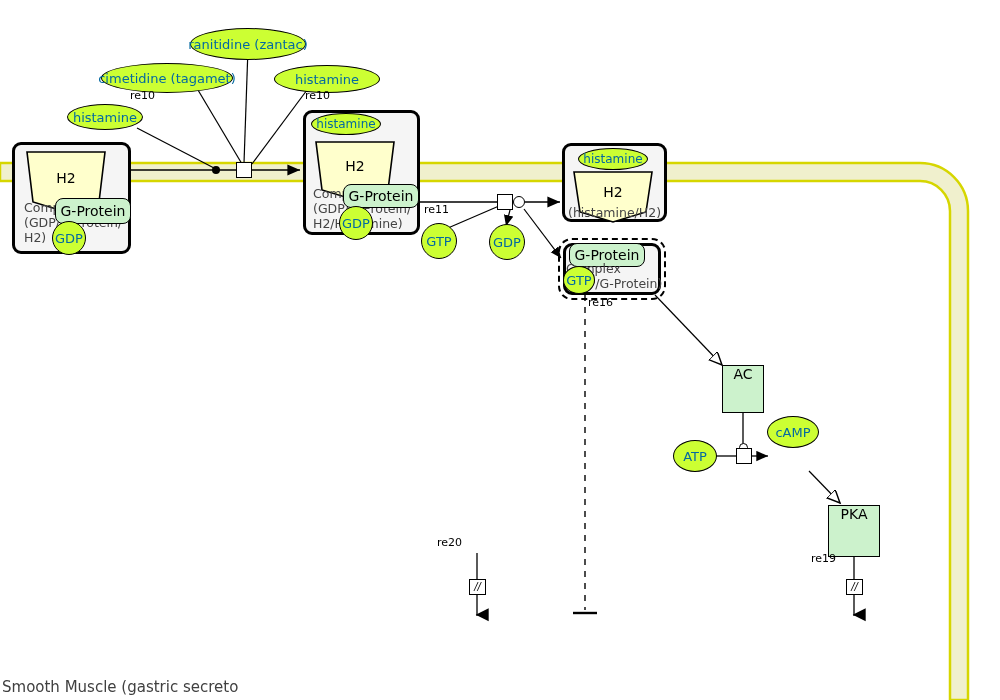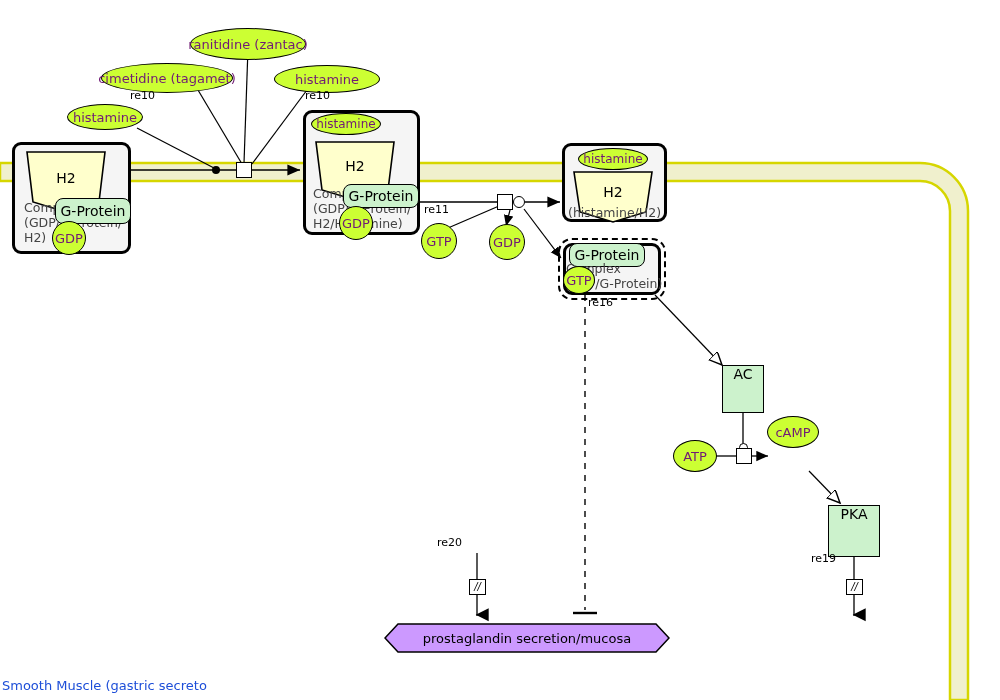--- a/index.html
+++ b/index.html
@@ -32,21 +32,21 @@
   .receptor svg{display:block;overflow:visible;}
   .receptor-poly{fill:#ffffcc;stroke:#000;stroke-width:1.6;}
   .receptor-text{
     position:absolute;width:100%;text-align:center;font-size:14px;color:#000;
   }
 
   
   .ellipse{
     position:absolute;background:#ccff33;border:1.3px solid #000;
     border-radius:50%;display:flex;align-items:center;justify-content:center;
-    font-size:13px;color:#701a75;white-space:nowrap;box-sizing:border-box;
+    font-size:13px;color:#0369a1;white-space:nowrap;box-sizing:border-box;
   }
 
   
   .protein{
     position:absolute;background:#ccf2cc;border:1.3px solid #000;
     border-radius:8px;display:flex;align-items:center;justify-content:center;
     font-size:14px;color:#000;white-space:nowrap;box-sizing:border-box;
   }
 
   
@@ -83,21 +83,21 @@
     position:absolute;background:#000;border-radius:50%;
   }
 
   
   .edge-label{
     position:absolute;font-size:11px;color:#000;white-space:nowrap;
   }
 
   
   .caption{
-    position:absolute;font-size:13px;color:#1d4ed8;white-space:nowrap;
+    position:absolute;font-size:15px;color:#404040;white-space:nowrap;
   }
 </style>
 </head>
 <body>
 
 <div id="stage">
 
   <svg class="layer">
     <path class="membrane-fill" d="M 0,181 L 920,181 A 30,30 0 0 1 950,211 L 950,700 L 968,700 L 968,211 A 48,48 0 0 0 920,163 L 0,163 Z"></path>
   </svg>
@@ -273,23 +273,17 @@
   <div class="edge-label" style="left:811px;top:552px;">re19</div>
   <div class="process-omitted" style="left:846px;top:579px;width:17px;height:16px;">
     <span>//</span>
   </div>
 
   <div class="edge-label" style="left:437px;top:536px;">re20</div>
   <div class="process-omitted" style="left:469px;top:579px;width:17px;height:16px;">
     <span>//</span>
   </div>
 
-  <div class="phenotype" style="left:384px;top:623px;width:286px;height:30px;">
-    <svg width="286" height="30" viewBox="0 0 286 30">
-      <polygon class="phenotype-poly" points="14,1 272,1 285,15 272,29 14,29 1,15"></polygon>
-    </svg>
-    <div class="phenotype-text">prostaglandin secretion/mucosa</div>
-  </div>
 
 
   <div class="caption" style="left:2px;top:678px;">Smooth Muscle (gastric secreto</div>
 
 </div>
 
 </body></html>

